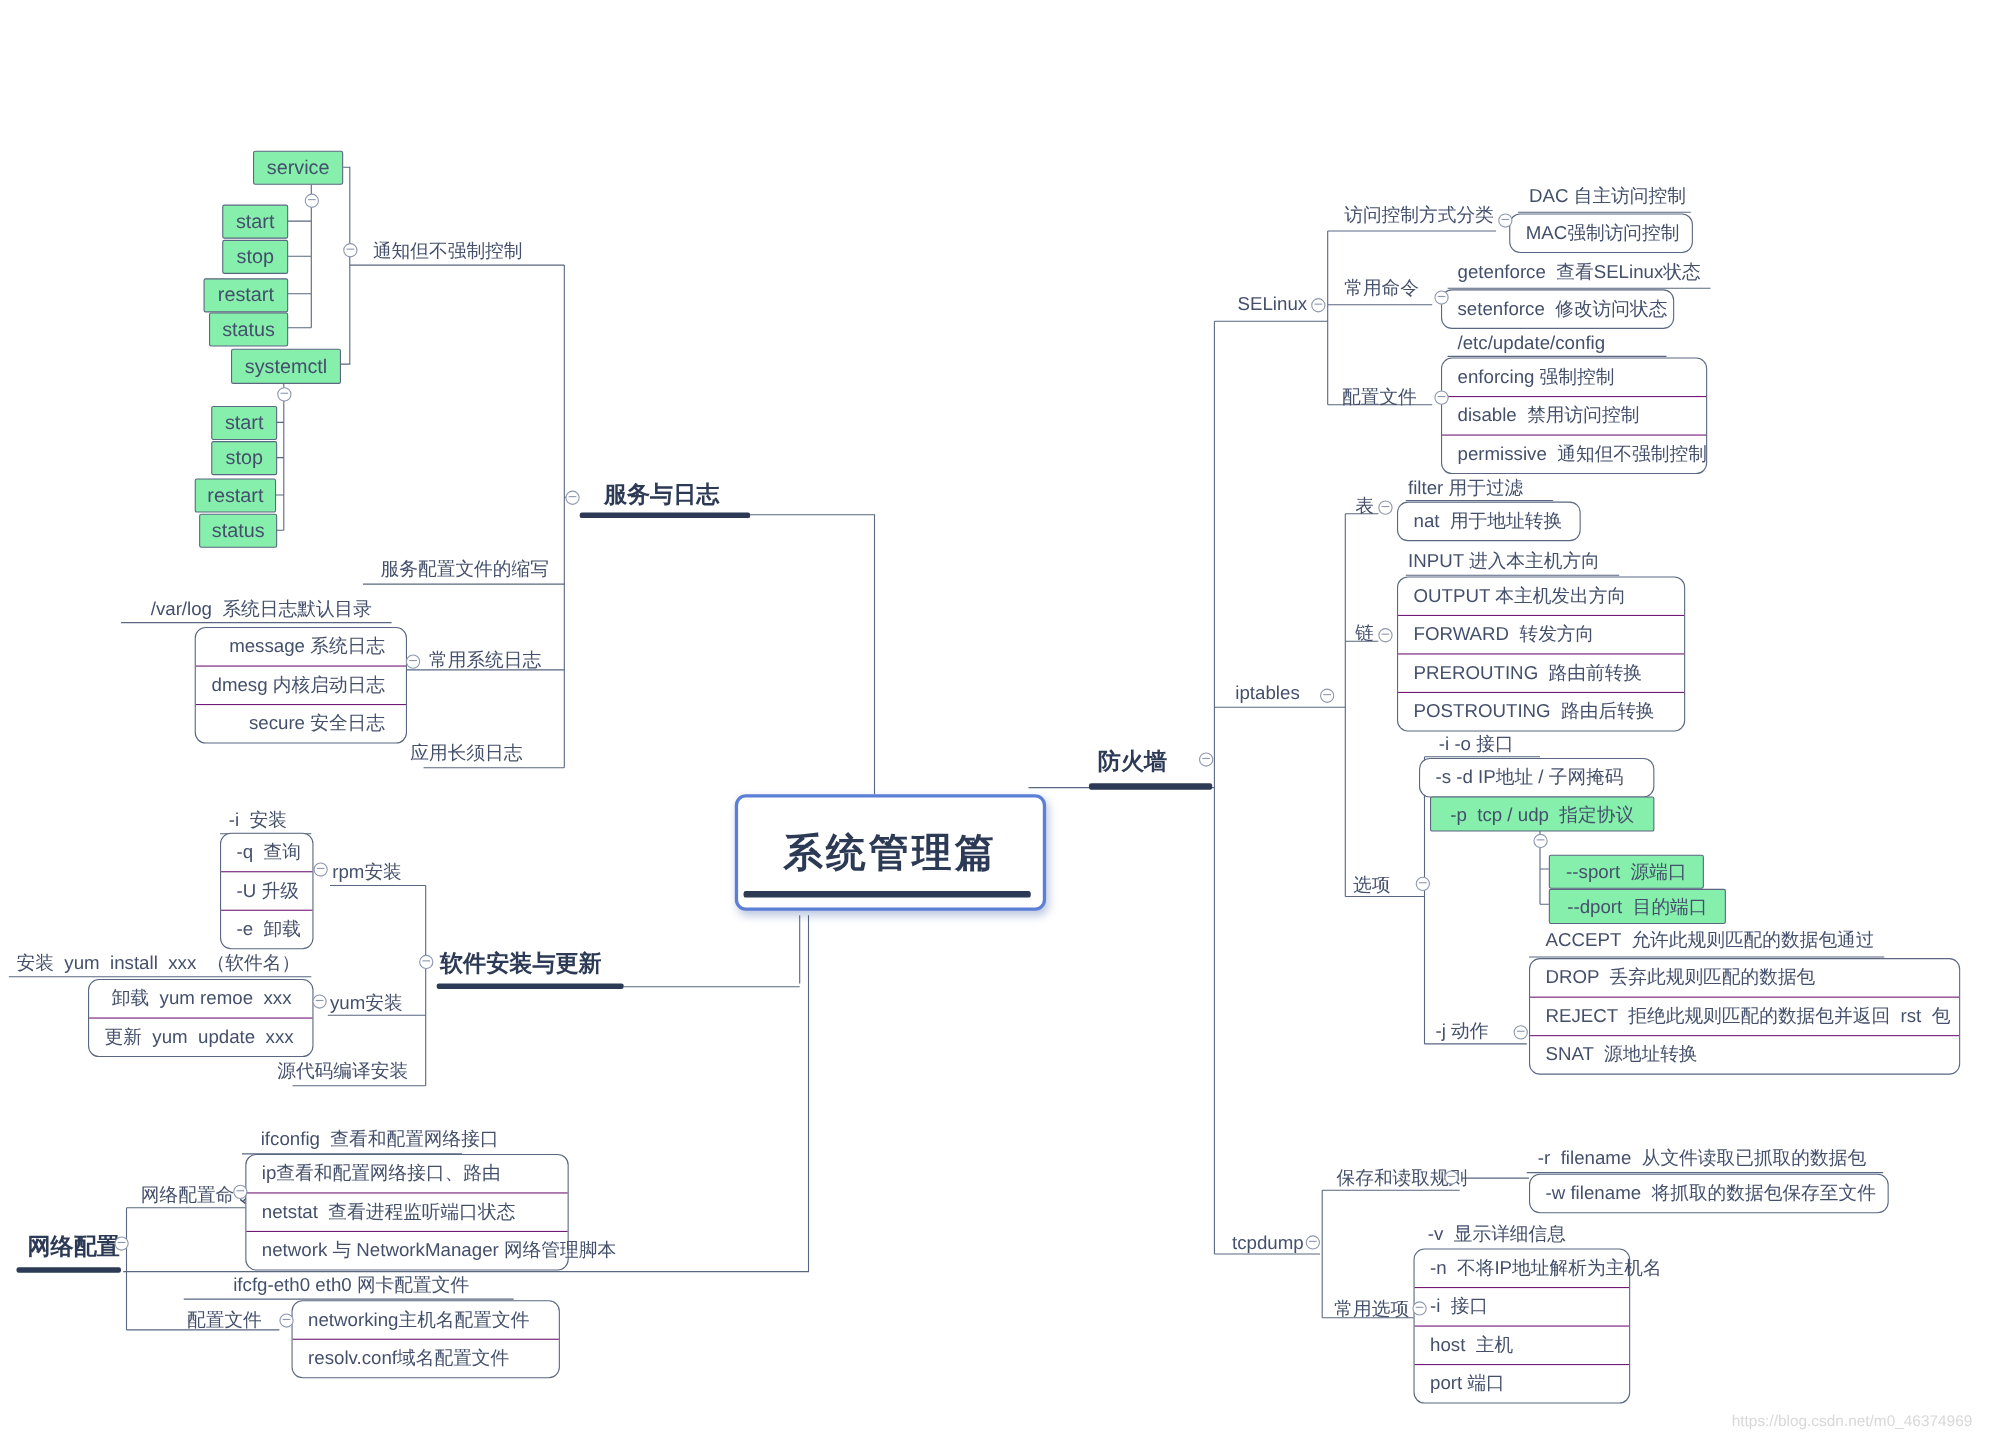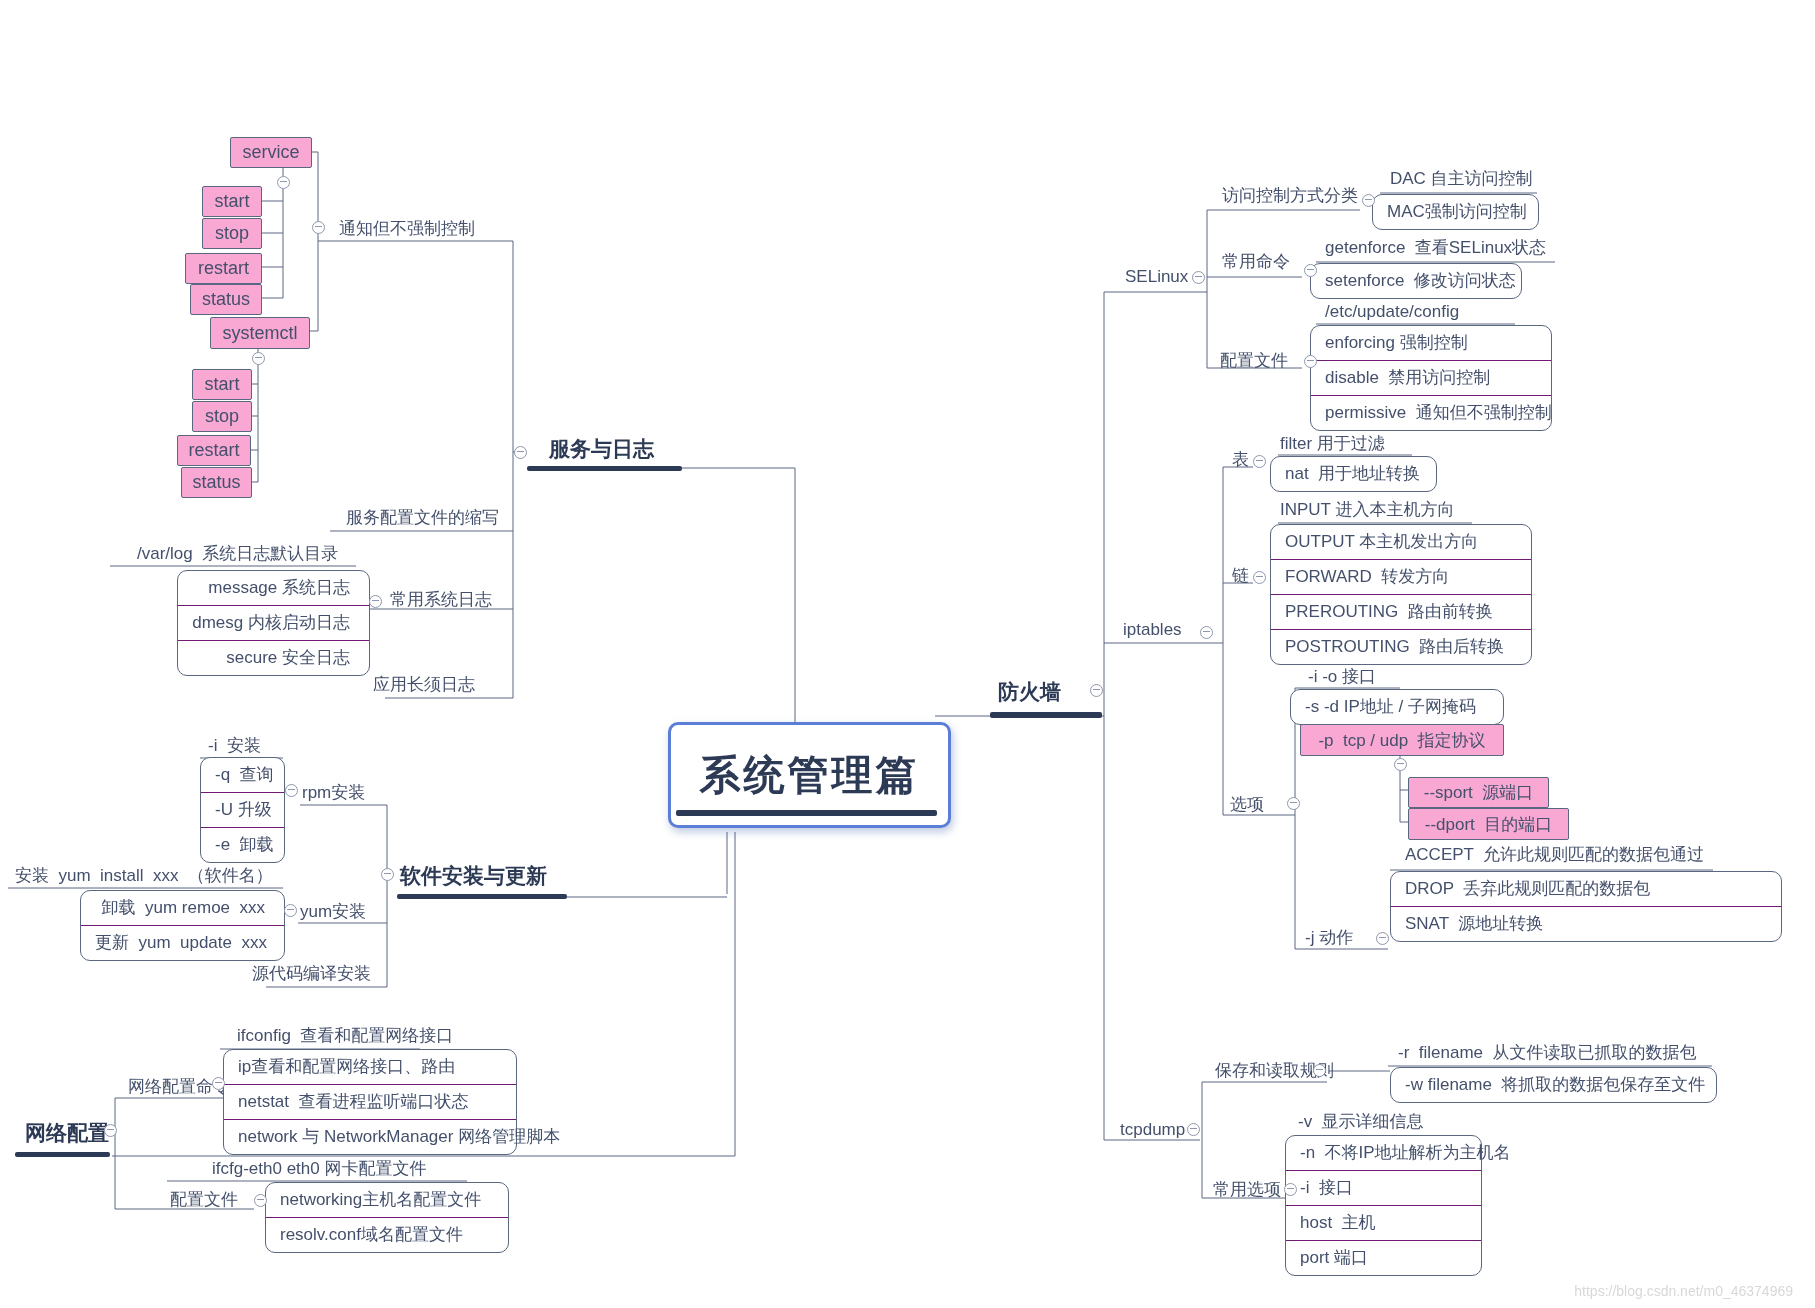--- a/index.html
+++ b/index.html
@@ -1,31 +1,31 @@
 <!DOCTYPE html>
 <html><head>
 <meta charset="utf-8">
 <style>
   html,body{margin:0;padding:0;background:#fff;}
   #canvas{position:relative;width:1815px;height:1308px;overflow:hidden;
     font-family:"Liberation Sans","DejaVu Sans",sans-serif;color:#44506b;background:#fff;}
   svg.wires{position:absolute;left:0;top:0;z-index:0;}
   .t{position:absolute;white-space:pre;font-size:17px;line-height:20px;z-index:2;}
-  .rect{position:absolute;border:1px solid #5a6780;border-radius:2px;background:#f9a8d4;
+  .rect{position:absolute;border:1px solid #5a6780;border-radius:2px;background:#86efac;
     display:flex;align-items:center;justify-content:center;font-size:18px;white-space:pre;z-index:2;}
   .gbox{position:absolute;border:1px solid #5a6780;border-radius:10px;background:#fff;z-index:2;}
   .gitem{line-height:32px;height:32px;padding:1px 14px;font-size:17px;white-space:pre;}
   .gitem:not(:last-child){border-bottom:1px solid #701a75;}
   .ra .gitem{text-align:right;padding-right:19px;}
   .topic{position:absolute;font-weight:bold;color:#2d3a55;font-size:21px;white-space:pre;z-index:2;}
   .bar{position:absolute;background:#2d3a55;height:5px;border-radius:2px;z-index:2;}
   .center-box{position:absolute;left:668px;top:722px;width:277px;height:100px;border:3px solid #5b7fd6;
     border-radius:10px;background:#fff;box-shadow:2px 4px 8px rgba(70,100,170,.35);
     display:flex;align-items:center;justify-content:center;z-index:2;}
-  .center-title{font-weight:bold;font-size:41px;color:#2d3a55;letter-spacing:3px;}
+  .center-title{font-weight:bold;font-size:36px;color:#2d3a55;letter-spacing:3px;}
   .ci{position:absolute;width:11px;height:11px;border:1px solid #8d97ad;border-radius:50%;background:#fff;z-index:3;}
   .ci::after{content:"";position:absolute;left:2px;right:2px;top:4px;height:1px;background:#8d97ad;}
   .watermark{position:absolute;right:22px;top:1283px;color:#d8d8d8;font-size:14px;z-index:2;}
 </style>
 </head>
 <body>
 
 <div id="canvas">
 
   <svg class="wires" width="1815" height="1308">
@@ -159,20 +159,21 @@
   <div class="gbox" style="left:1290px;top:689px;width:212px">
       <div class="gitem">-s -d IP地址 / 子网掩码</div>
     </div>
   <div class="rect" style="left:1300px;top:724px;width:202px;height:30px;font-size:17px">-p  tcp / udp  指定协议</div>
   <div class="rect" style="left:1408px;top:777px;width:139px;height:29px;font-size:17px">--sport  源端口</div>
   <div class="rect" style="left:1408px;top:808px;width:159px;height:30px;font-size:17px">--dport  目的端口</div>
   <div class="t" style="left:1305px;top:928px">-j 动作</div>
   <div class="t" style="left:1405px;top:845px">ACCEPT  允许此规则匹配的数据包通过</div>
   <div class="gbox" style="left:1390px;top:871px;width:390px">
       <div class="gitem">DROP  丢弃此规则匹配的数据包</div>
+      <div class="gitem">REJECT  拒绝此规则匹配的数据包并返回  rst  包</div>
       <div class="gitem">SNAT  源地址转换</div>
     </div>
 
   <div class="t" style="left:1120px;top:1120px">tcpdump</div>
   <div class="t" style="left:1215px;top:1061px">保存和读取规则</div>
   <div class="t" style="left:1398px;top:1043px">-r  filename  从文件读取已抓取的数据包</div>
   <div class="gbox" style="left:1390px;top:1067px;width:325px">
       <div class="gitem">-w filename  将抓取的数据包保存至文件</div>
     </div>
   <div class="t" style="left:1213px;top:1180px">常用选项</div>

